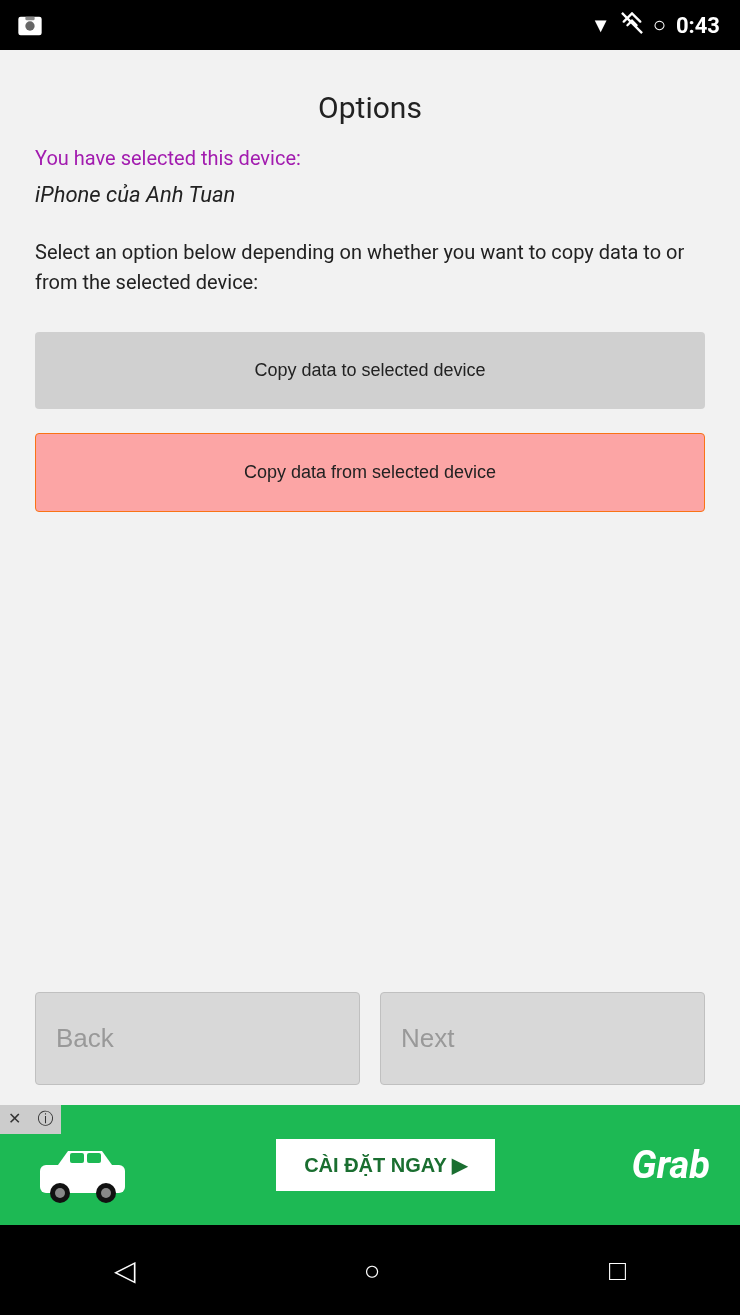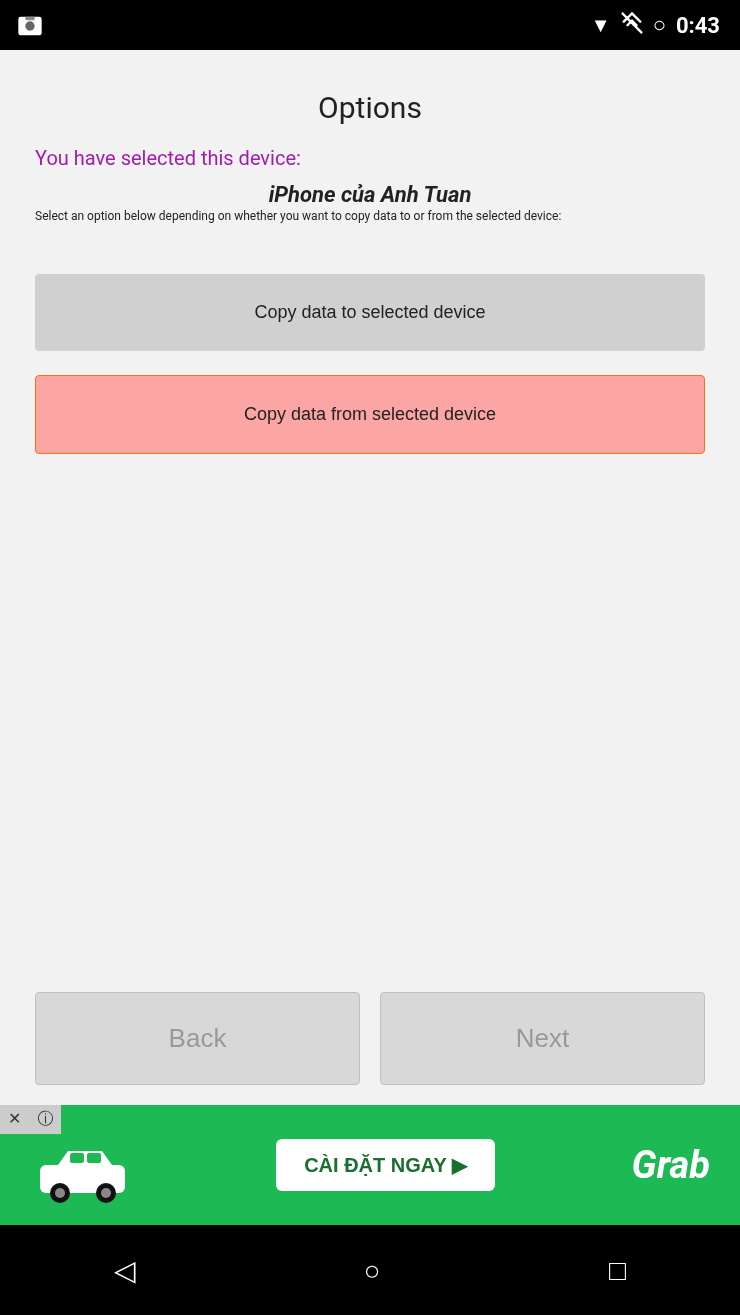--- a/index.html
+++ b/index.html
@@ -56,32 +56,31 @@
     }
 
     .description-label {
       font-size: 20px;
       color: #a21caf;
       margin-bottom: 10px;
       line-height: 1.4;
     }
 
     .device-name {
-      text-align: center;
       font-size: 22px;
       color: #222;
+      margin-bottom: 30px;
       font-style: italic;
-      font-weight: bold;
     }
 
     .instruction-text {
-      font-size: 12px;
+      font-size: 20px;
       color: #222;
       line-height: 1.5;
-      margin-bottom: 49px;
+      margin-bottom: 35px;
     }
 
     
     .option-btn {
       width: 100%;
       background: #d0d0d0;
       border: none;
       border-radius: 4px;
       padding: 28px 20px;
       font-size: 18px;
@@ -108,21 +107,21 @@
       background: #f2f2f2;
     }
     .nav-btn {
       flex: 1;
       background: #d8d8d8;
       border: 1px solid #c0c0c0;
       border-radius: 4px;
       padding: 30px 20px;
       font-size: 26px;
       color: #999;
-      text-align: center;
+      text-align: left;
       cursor: pointer;
     }
 
     
     .ad-banner {
       position: absolute;
       bottom: 90px;
       left: 0;
       width: 100%;
       height: 120px;
@@ -146,21 +145,21 @@
       padding: 4px 8px;
       cursor: pointer;
     }
     .ad-cta-btn {
       background: white;
       color: #1a6e30;
       font-size: 20px;
       font-weight: bold;
       padding: 14px 28px;
       border: none;
-      border-radius: 6px;
+      border-radius: 0;
       cursor: pointer;
       display: flex;
       align-items: center;
       gap: 6px;
     }
     .grab-logo {
       color: white;
       font-size: 38px;
       font-weight: bold;
       font-style: italic;

